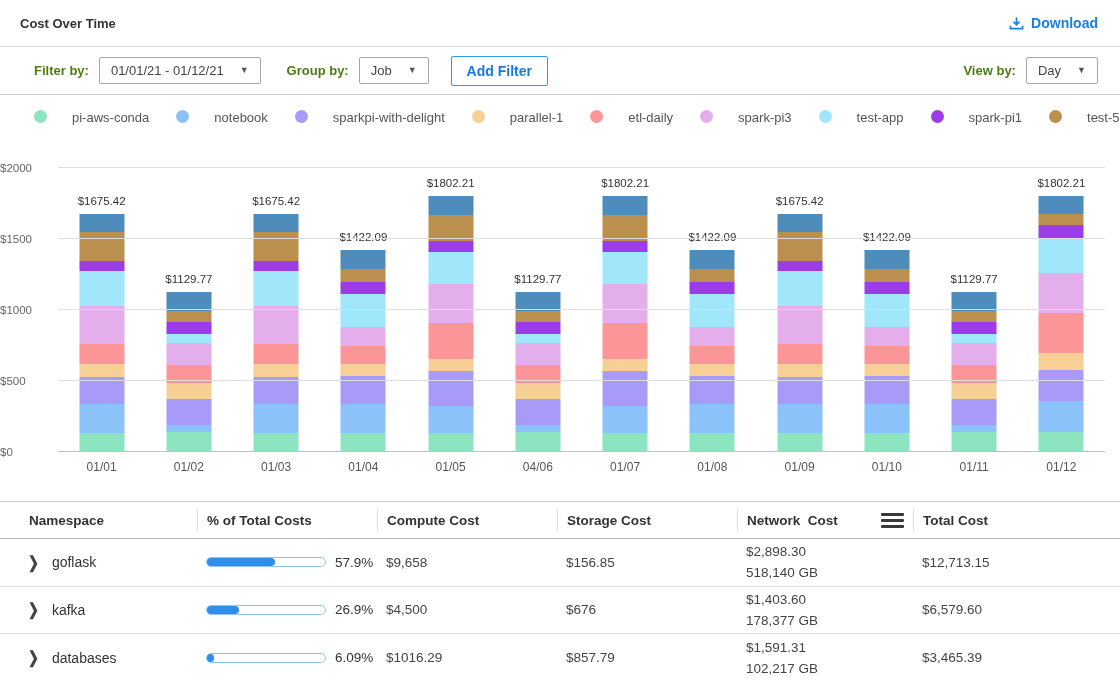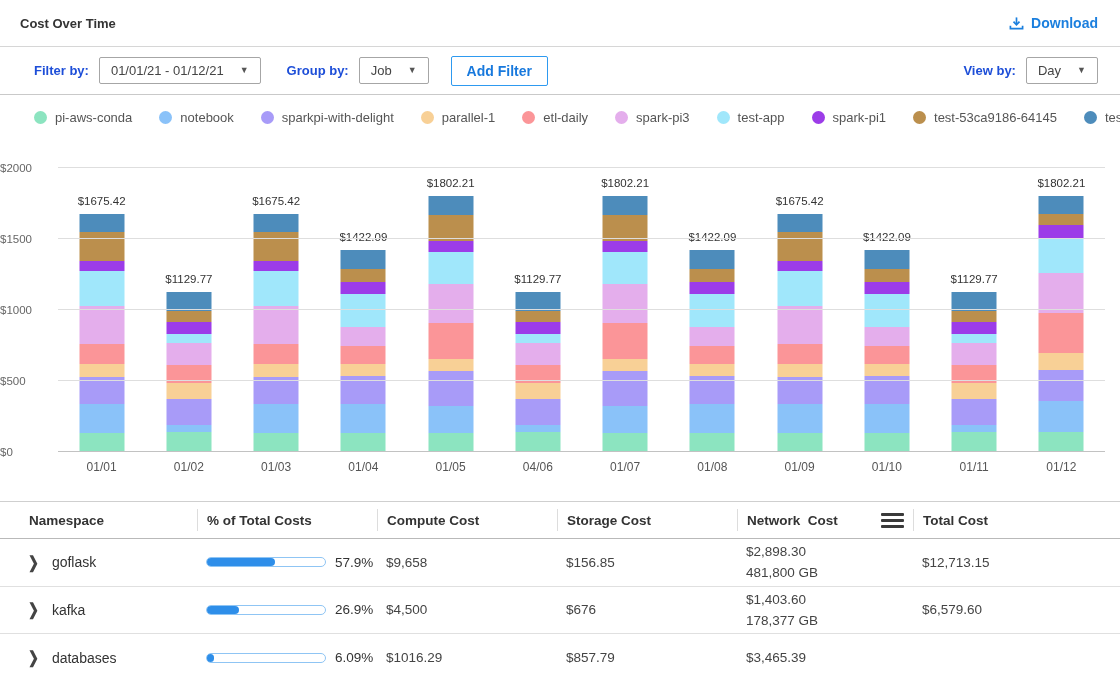--- a/index.html
+++ b/index.html
@@ -10,35 +10,35 @@
   .hdr { height:47px; display:flex; align-items:center; justify-content:space-between;
          padding:0 22px 0 20px; border-bottom:1px solid #d6d6d6; }
   .hdr-title { font-size:13px; font-weight:bold; color:#333; }
   .download { display:flex; align-items:center; gap:7px; color:#1b7fde; font-weight:bold;
               font-size:14px; cursor:pointer; background:none; border:none; font-family:inherit; }
   .download svg { display:block; }
 
   
   .fbar { height:48px; display:flex; align-items:center; padding:0 22px 0 34px;
           border-bottom:1px solid #c9c9c9; }
-  .flabel { font-size:13px; font-weight:bold; color:#1d4ed8; margin-right:10px; }
+  .flabel { font-size:13px; font-weight:bold; color:#4d7c0f; margin-right:10px; }
   .select { display:inline-flex; align-items:center; gap:16px; border:1px solid #a6a6a6;
             border-radius:2px; background:#fff; padding:5px 11px; font-size:13px; color:#444;
             cursor:pointer; font-family:inherit; }
   .select .caret { font-size:9px; color:#555; line-height:1; }
   .gap-l { margin-left:26px; }
   .add-filter { margin-left:22px; background:#fff; border:1px solid #2e9af0; border-radius:2px;
                 color:#1879dd; font-weight:bold; font-size:14px; padding:6px 15px; cursor:pointer;
                 font-family:inherit; }
   .viewby { margin-left:auto; display:flex; align-items:center; }
 
   
   .legend { display:flex; align-items:center; gap:27px; padding:15px 20px 13px 34px;
             font-size:13px; color:#555; flex-wrap:nowrap; }
-  .legend-item { display:flex; align-items:center; gap:8px; cursor:pointer; white-space:nowrap; }
+  .legend-item { display:flex; align-items:flex-start; gap:25px; cursor:pointer; white-space:nowrap; }
   .dot { width:13px; height:13px; border-radius:50%; flex:0 0 auto; }
 
   
   .chart { position:relative; margin:30px 15px 0 58px; height:284px; }
   .gridline { position:absolute; left:0; right:0; height:1px; background:#dedede; }
   .gridline.axisline { background:#c2c2c2; }
   .ylabel { position:absolute; left:-58px; width:46px; text-align:left; font-size:11.5px;
             color:#666; line-height:16px; }
   .bars { position:absolute; left:0; right:0; top:0; bottom:0; display:flex; }
   .slot { flex:1 1 0; position:relative; }
@@ -390,21 +390,21 @@
           <div class="cell pct">
             <span class="pill">
               <span class="pill-fill" style="width: 57.9%;"></span>
             </span>
             <span class="pct-label">57.9%</span>
           </div>
           <div class="cell">$9,658</div>
           <div class="cell">$156.85</div>
           <div class="cell">
             <div class="net-line">$2,898.30</div>
-            <div class="net-line">481,800 GB</div>
+            <div class="net-line">518,140 GB</div>
           </div>
           <div class="cell">$12,713.15</div>
         </div>
         <div class="t-row">
           <div class="cell ns">
             <span class="chev">❯</span>
             <span>kafka</span>
           </div>
           <div class="cell pct">
             <span class="pill">
@@ -426,18 +426,22 @@
             <span>databases</span>
           </div>
           <div class="cell pct">
             <span class="pill">
               <span class="pill-fill" style="width: 6.09%;"></span>
             </span>
             <span class="pct-label">6.09%</span>
           </div>
           <div class="cell">$1016.29</div>
           <div class="cell">$857.79</div>
+          <div class="cell">
+            <div class="net-line">$1,591.31</div>
+            <div class="net-line">102,217 GB</div>
+          </div>
           <div class="cell">$3,465.39</div>
         </div>
       </div>
   </div>
 
 </div>
 
 </body></html>

